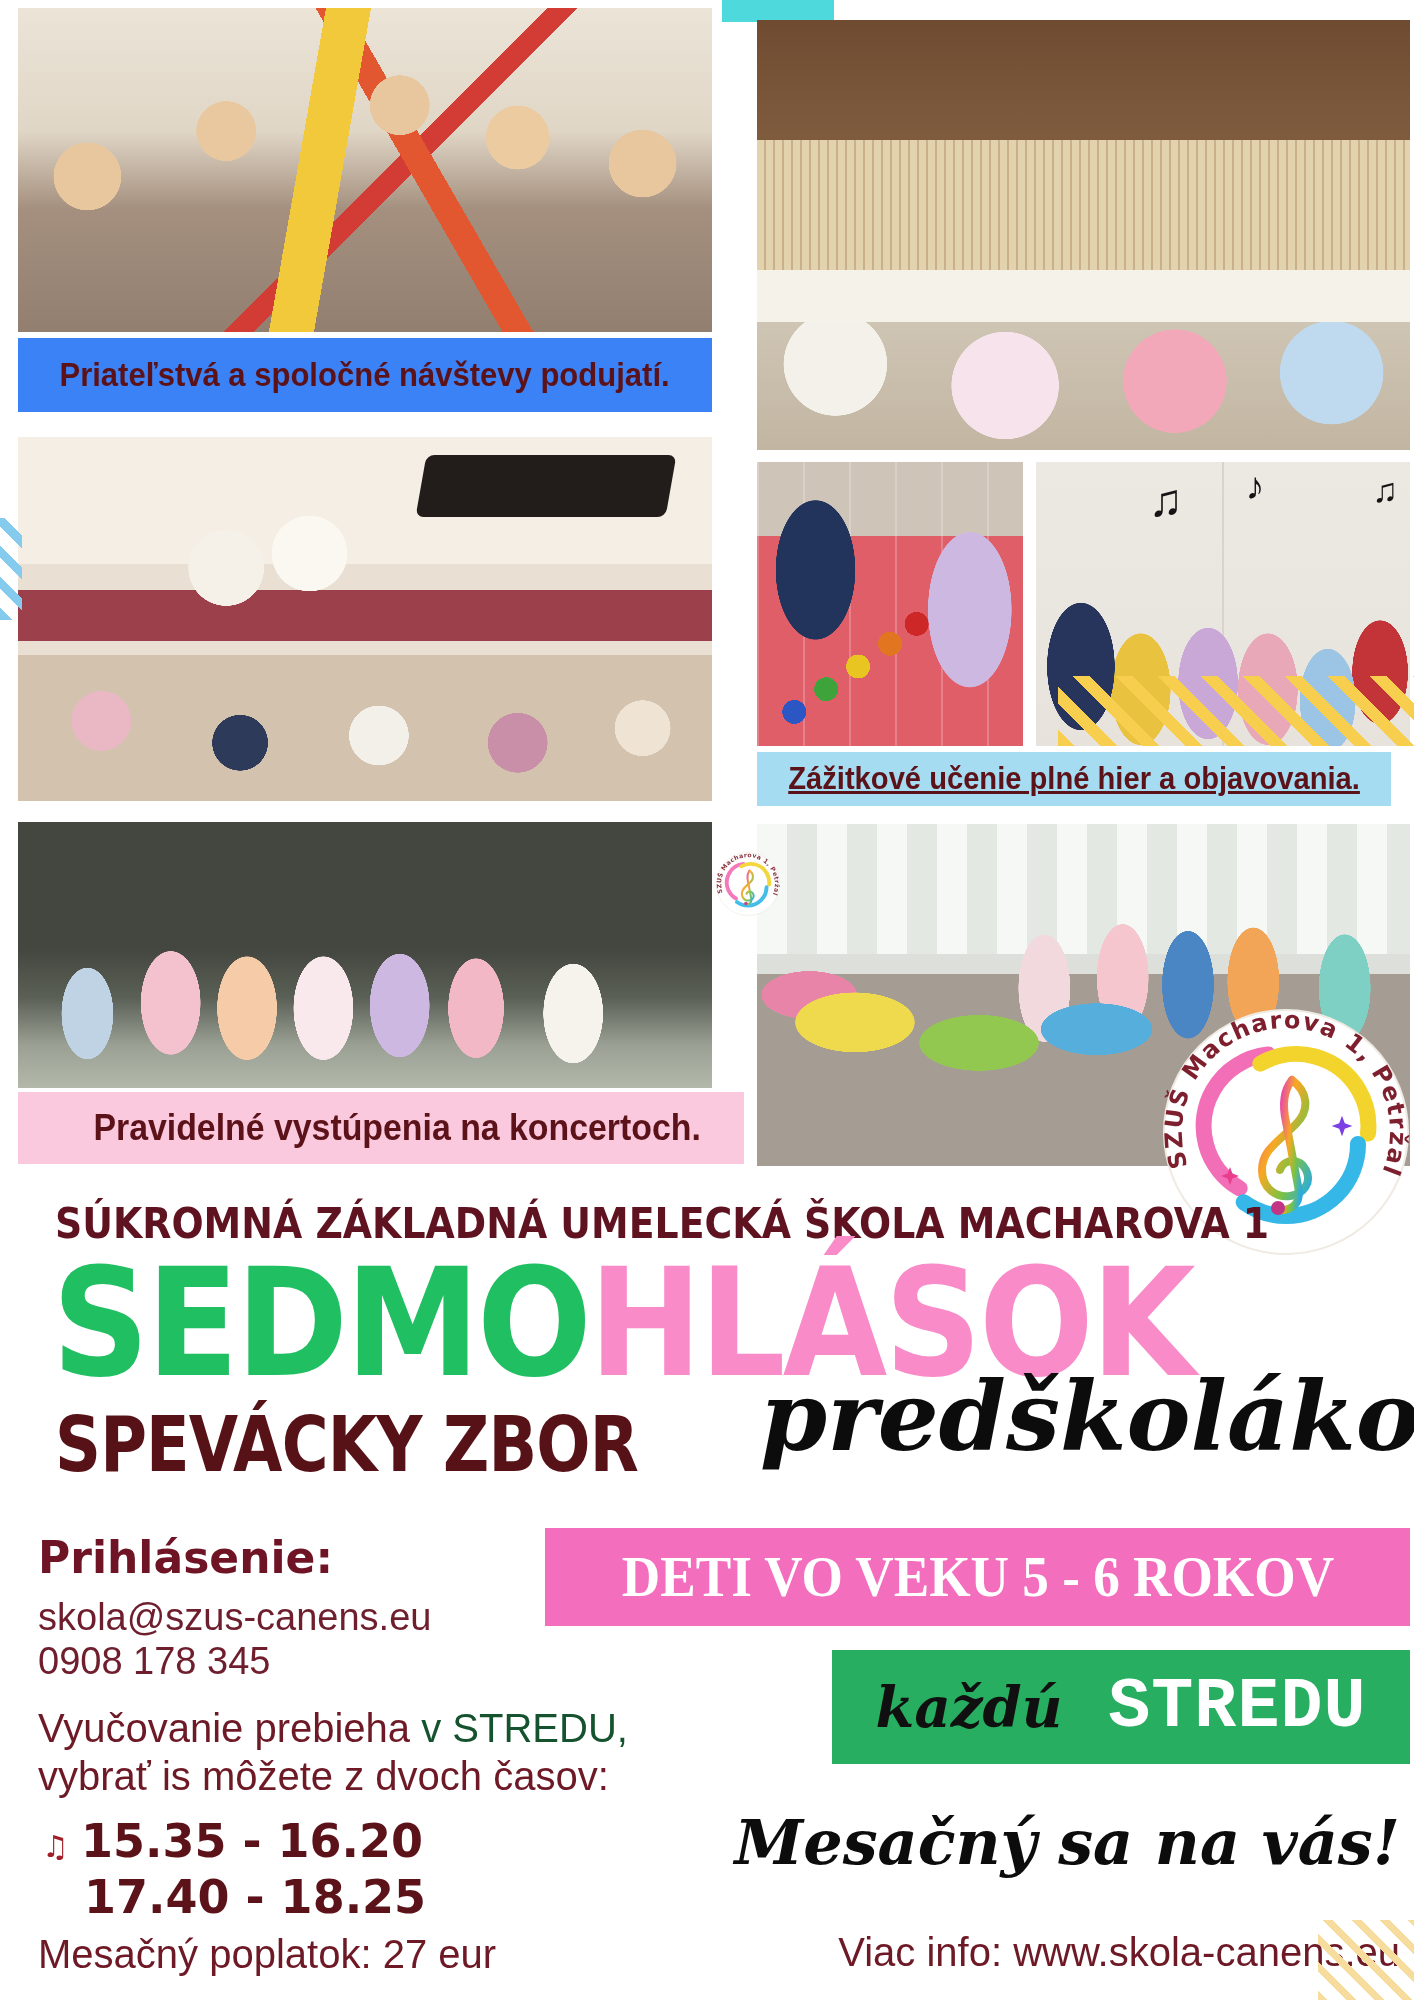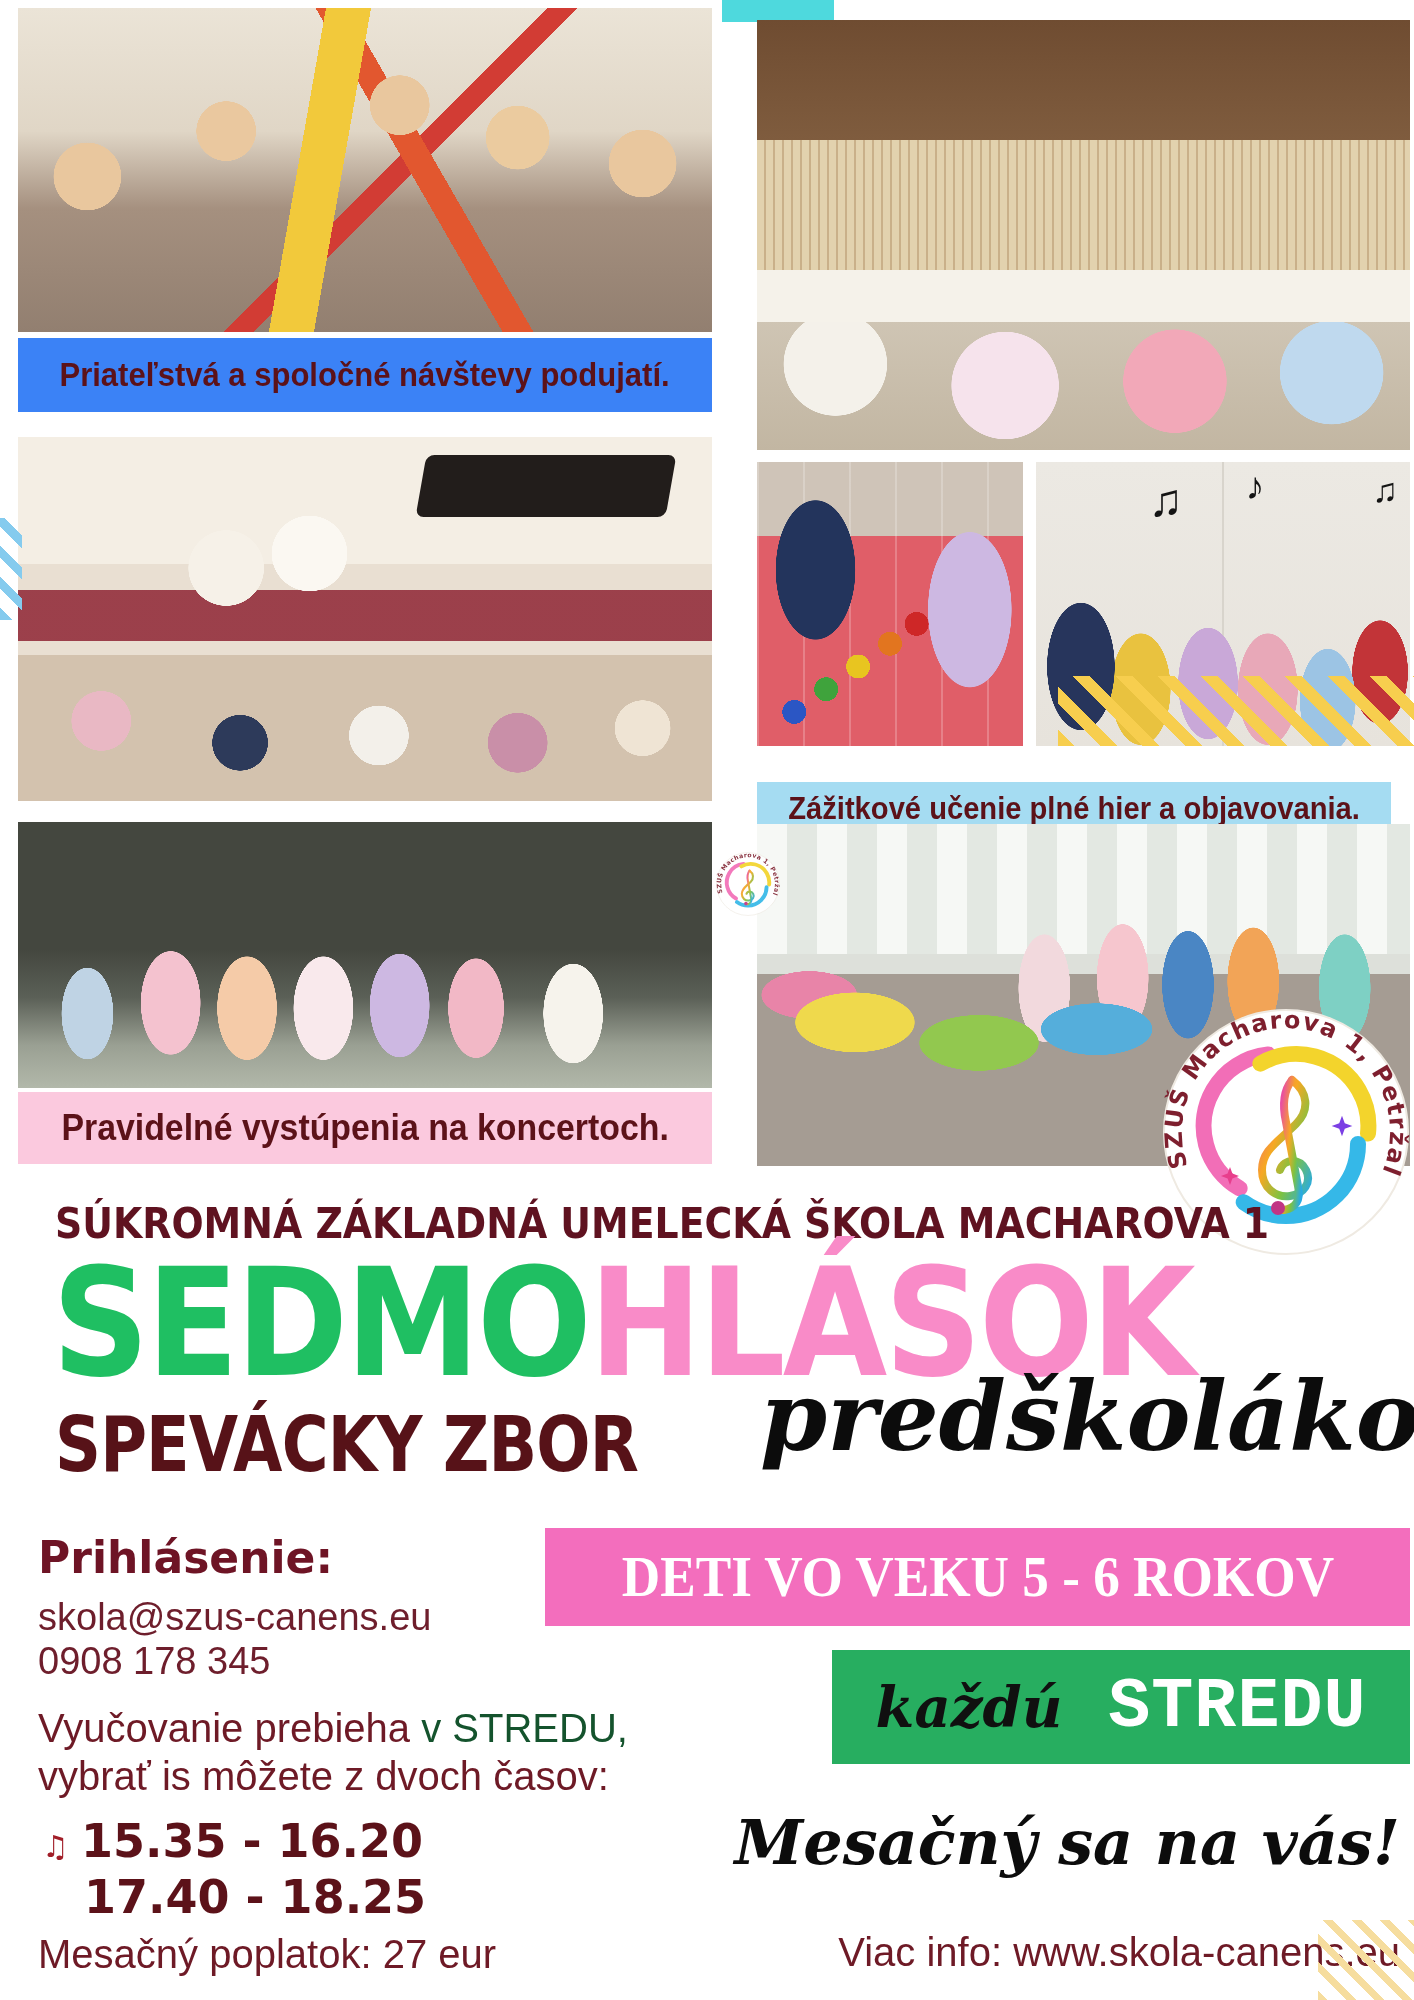--- a/index.html
+++ b/index.html
@@ -94,21 +94,21 @@
        background-image:
          radial-gradient(ellipse 30px 52px at 22% 68%, #F4C2CF 0 99%, rgba(0,0,0,0) 100%),
          radial-gradient(ellipse 30px 52px at 33% 70%, #F5CBA8 0 99%, rgba(0,0,0,0) 100%),
          radial-gradient(ellipse 30px 52px at 44% 70%, #F9E9EC 0 99%, rgba(0,0,0,0) 100%),
          radial-gradient(ellipse 30px 52px at 55% 69%, #CDB8E2 0 99%, rgba(0,0,0,0) 100%),
          radial-gradient(ellipse 28px 50px at 66% 70%, #F2B8C6 0 99%, rgba(0,0,0,0) 100%),
          radial-gradient(ellipse 30px 50px at 80% 72%, #F6F3EC 0 99%, rgba(0,0,0,0) 100%),
          radial-gradient(ellipse 26px 46px at 10% 72%, #BFD3E4 0 99%, rgba(0,0,0,0) 100%),
          linear-gradient(180deg, #44473F 0 48%, #5B6057 66%, #9AA093 84%, #B2B8AA 100%);"></div>
 
-  <div class="caption" style="left:18px;top:1092px;width:694px;height:72px;background:#FBC9DE;font-size:36px;">
+  <div class="caption" style="left:18px;top:1092px;width:694px;height:72px;background:#FBC9DE;font-size:36px;padding-left:32px;">
     <span class="fit">Pravidelné vystúpenia na koncertoch.</span>
   </div>
 
   <div class="deco" style="left:722px;top:0;width:112px;height:22px;background:#4ED9DD;"></div>
 
   <div class="photo" style="left:757px;top:20px;width:653px;height:430px;
        background-image:
          linear-gradient(180deg,#6F4C31 0,#7F5C3E 100%),
          repeating-linear-gradient(90deg,#E2D2AE 0 7px,#C9B089 7px 9px),
          linear-gradient(#F5F2EA,#F5F2EA),
@@ -151,21 +151,21 @@
          linear-gradient(90deg, rgba(0,0,0,0) 0 49.6%, #D8D4CC 49.6% 50.4%, rgba(0,0,0,0) 50.4%),
          linear-gradient(#ECE9E3,#E7E3DC);">
     <span class="note-glyph" style="left:30%;top:4%;font-size:46px;">♫</span>
     <span class="note-glyph" style="left:56%;top:1%;font-size:38px;">♪</span>
     <span class="note-glyph" style="left:90%;top:3%;font-size:34px;">♫</span>
   </div>
 
   <div class="deco" style="left:1058px;top:676px;width:356px;height:70px;
        background:repeating-linear-gradient(45deg, #F7CE4E 0 12px, rgba(0,0,0,0) 12px 30px);"></div>
 
-  <div class="caption" style="left:757px;top:782px;width:634px;height:54px;background:#A5DCF2;font-size:31px;">
+  <div class="caption" style="left:757px;top:752px;width:634px;height:54px;background:#A5DCF2;font-size:31px;text-decoration:underline;">
     <span class="fit">Zážitkové učenie plné hier a objavovania.</span>
   </div>
 
   <div class="photo" style="left:757px;top:824px;width:653px;height:342px;
        background-image:
          radial-gradient(ellipse 60px 30px at 15% 58%, #EFD94C 0 99%, rgba(0,0,0,0) 100%),
          radial-gradient(ellipse 60px 28px at 34% 64%, #92C84F 0 99%, rgba(0,0,0,0) 100%),
          radial-gradient(ellipse 56px 26px at 52% 60%, #55AEDB 0 99%, rgba(0,0,0,0) 100%),
          radial-gradient(ellipse 48px 24px at 8% 50%, #E884A8 0 99%, rgba(0,0,0,0) 100%),
          radial-gradient(ellipse 26px 54px at 44% 48%, #F2D9DD 0 99%, rgba(0,0,0,0) 100%),

